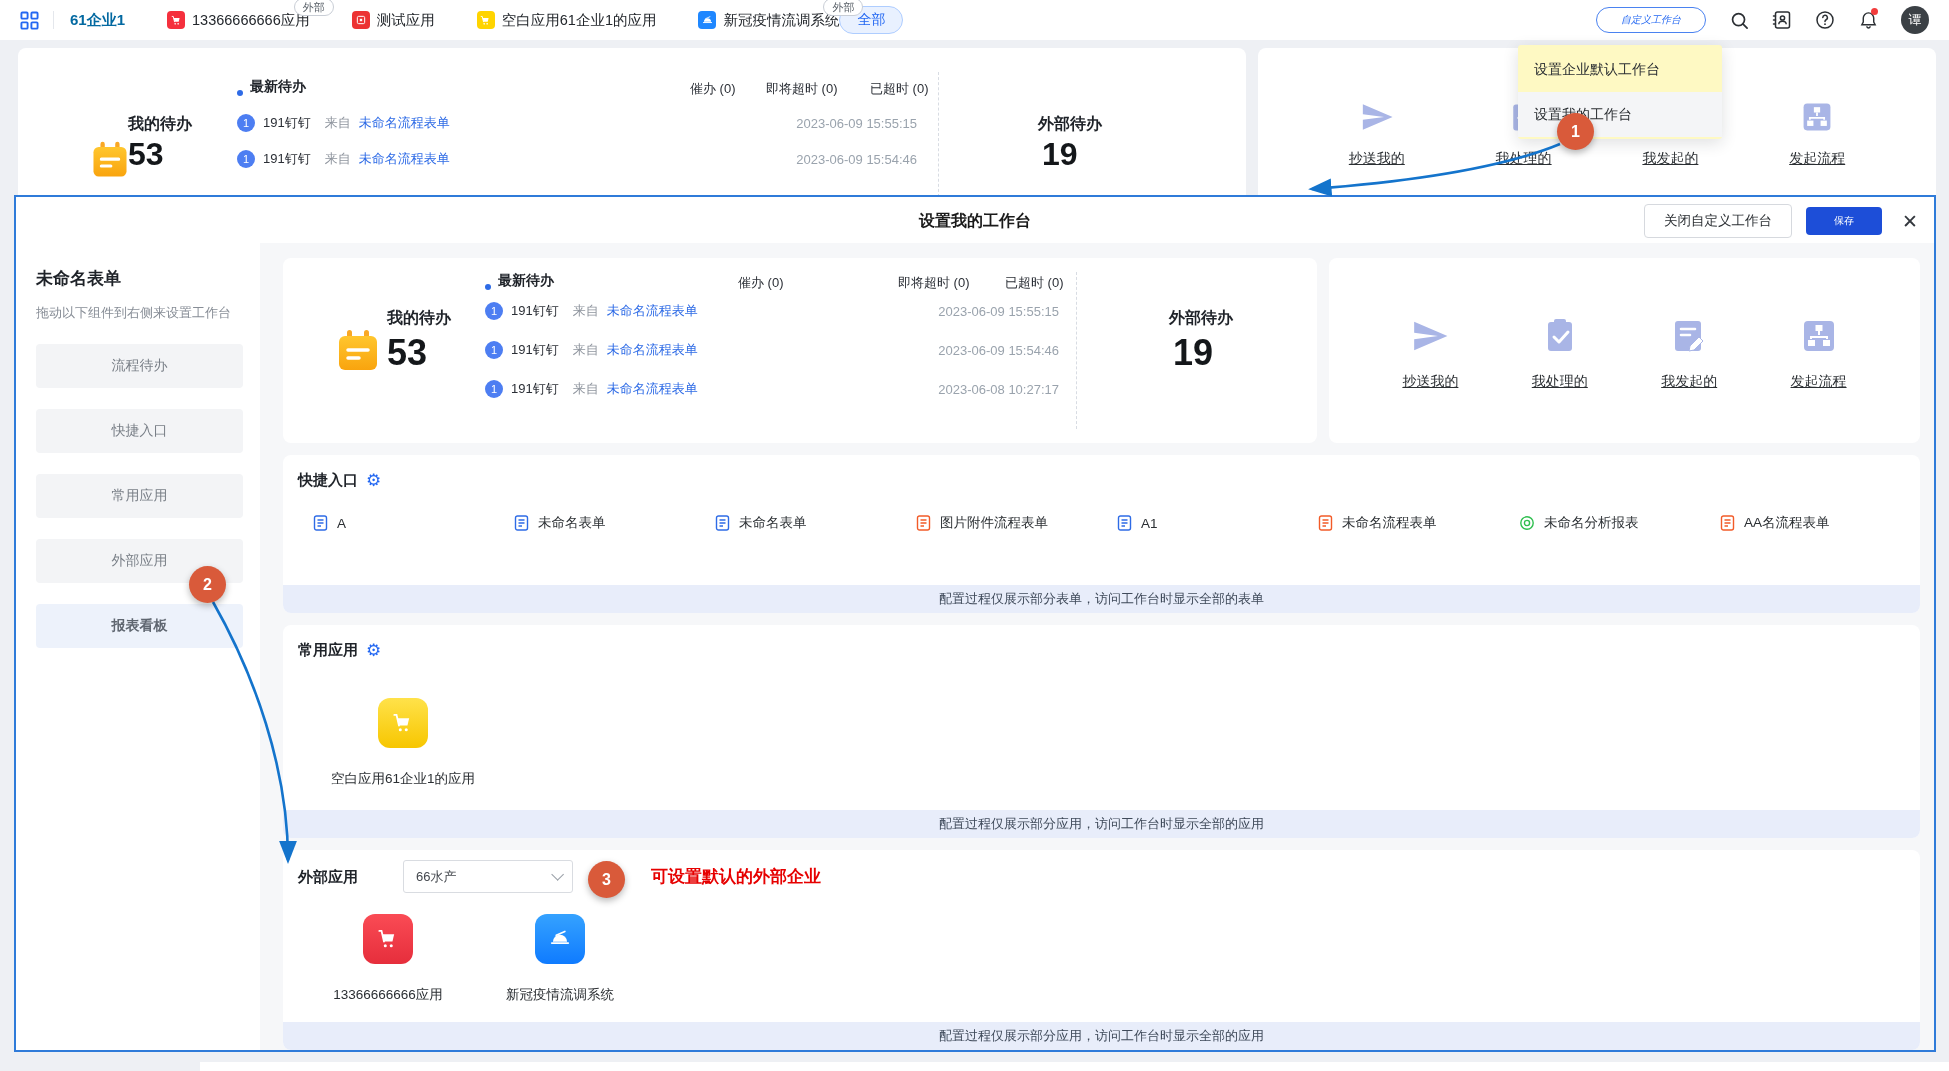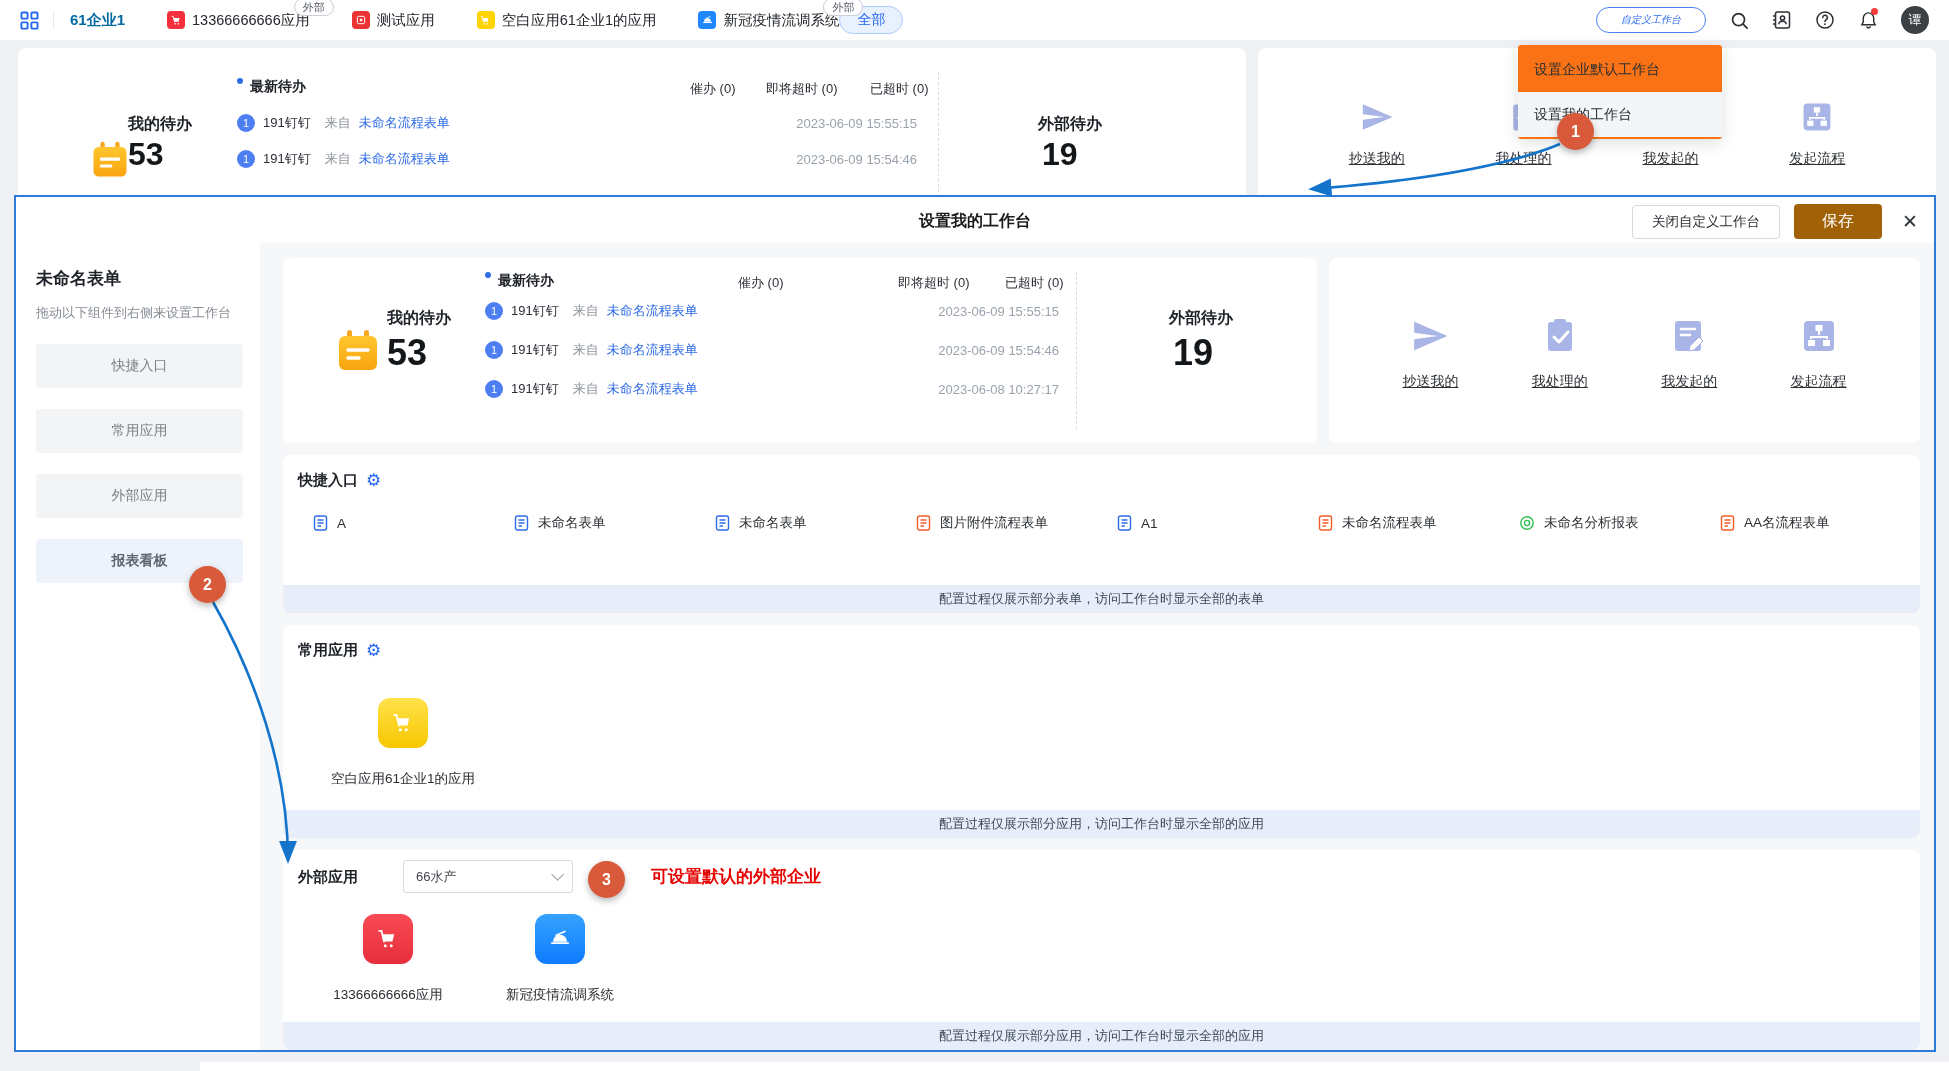--- a/index.html
+++ b/index.html
@@ -27,49 +27,49 @@
   .bell-dot { position:absolute; top:-2px; right:0; width:7px; height:7px; border-radius:50%; background:#f23c3c; }
   .avatar { width:28px; height:28px; border-radius:50%; background:#3b4045; color:#fff; font-size:13px; display:flex; align-items:center; justify-content:center; cursor:pointer; }
 
   
   .bg-card { position:absolute; background:#fff; border-radius:8px; z-index:1; }
   .bg-left { left:18px; top:48px; width:1228px; height:160px; }
   .bg-right { left:1258px; top:48px; width:678px; height:160px; display:flex; justify-content:space-evenly; padding-top:52px; }
 
   .todo-title { font-size:16px; font-weight:bold; color:#1f2329; }
   .todo-count { font-weight:bold; color:#14171a; }
-  .latest-head { display:flex; align-items:flex-start; gap:7px; font-size:14px; font-weight:bold; color:#1f2329; }
+  .latest-head { display:flex; align-items:flex-end; gap:7px; font-size:14px; font-weight:bold; color:#1f2329; }
   .blue-dot { width:6px; height:6px; border-radius:50%; background:#2e6be6; }
   .counter { position:absolute; font-size:13px; color:#2b2f36; white-space:nowrap; }
   .lrow { position:absolute; display:flex; align-items:center; gap:8px; font-size:13px; white-space:nowrap; }
   .num-badge { width:18px; height:18px; border-radius:50%; background:#4d7ef2; color:#fff; font-size:11px; display:flex; align-items:center; justify-content:center; flex:none; }
   .lname { color:#2b2f36; margin-right:6px; }
   .lfrom { color:#8f959e; }
   .llink { color:#2e6be6; cursor:pointer; }
   .tstamp { position:absolute; width:150px; text-align:right; font-size:13px; color:#9aa3ad; white-space:nowrap; }
   .dash-div { position:absolute; border-left:1px dashed #d8dce3; }
   .sc-group { display:flex; flex-direction:column; align-items:center; cursor:pointer; }
   .sc-label { margin-top:16px; font-size:14px; color:#2b2f33;text-decoration:underline; }
 
   
-  .dropdown { position:absolute; left:1518px; top:45px; width:204px; background:#f97316; border-radius:3px; box-shadow:0 4px 16px rgba(31,35,41,.14); z-index:40; padding:2px 0; }
+  .dropdown { position:absolute; left:1518px; top:45px; width:204px; background:#fef9c3; border-radius:3px; box-shadow:0 4px 16px rgba(31,35,41,.14); z-index:40; padding:2px 0; }
   .dd-item { height:45px; display:flex; align-items:center; padding-left:16px; font-size:14px; color:#2b2f33; cursor:pointer; }
   .dd-item.hl { background:#f4f5f7; }
 
   
   .step { position:absolute; width:37px; height:37px; border-radius:50%; background:#d95a3a; color:#fff; font-size:16px; font-weight:bold; display:flex; align-items:center; justify-content:center; z-index:55; box-shadow:0 3px 7px rgba(0,0,0,.28); }
   .arrows { position:absolute; left:0; top:0; z-index:50; pointer-events:none; }
 
   
   .modal { position:absolute; left:14px; top:195px; width:1922px; height:857px; background:#fff; border:2px solid #2f7bd9; z-index:20; display:flex; flex-direction:column; }
   .m-header { position:relative; height:46px; flex:none; background:#fff; }
   .m-title { position:absolute; left:0; right:0; top:14px; text-align:center; font-size:16px; font-weight:bold; color:#1a1a1a; }
   .m-actions { position:absolute; right:16px; top:7px; display:flex; align-items:center; }
   .btn-ghost { padding:7px 19px; border:1px solid #d6d9de; border-radius:4px; background:#fff; font-size:13.5px; color:#2b2f33; cursor:pointer; white-space:nowrap; }
-  .btn-primary { margin-left:14px; padding:7px 28px; border:none; border-radius:4px; background:#a16207; color:#fff; font-size:16px; cursor:pointer; }
+  .btn-primary { margin-left:14px; padding:7px 28px; border:none; border-radius:4px; background:#1d4ed8; color:#fff; font-size:10px; cursor:pointer; }
   .m-close { margin-left:20px; font-size:19px; color:#33373d; cursor:pointer; line-height:1; }
   .m-body { flex:1; display:flex; min-height:0; }
 
   
   .m-side { width:244px; flex:none; background:#fff; padding:24px 17px 0 20px; }
   .side-title { font-size:17px; font-weight:bold; color:#1f2329; }
   .side-desc { margin-top:13px; font-size:13px; color:#878d96; line-height:1.55; }
   .side-pill { height:44px; margin-top:21px; background:#f3f4f6; border-radius:4px; display:flex; align-items:center; justify-content:center; font-size:14px; color:#797f87; cursor:grab; }
   .side-pill.alt { background:#edf2fb; color:#5f6670;font-weight:bold; }
   .side-pill:first-of-type { margin-top:30px; }
@@ -304,20 +304,21 @@
         <button class="btn-ghost">关闭自定义工作台</button>
         <button class="btn-primary">保存</button>
         <span class="m-close">✕</span>
       </div>
     </div>
     <div class="m-body">
 
       <aside class="m-side">
         <div class="side-title">未命名表单</div>
         <div class="side-desc">拖动以下组件到右侧来设置工作台</div>
+        <div class="side-pill">流程待办</div>
         <div class="side-pill">快捷入口</div>
         <div class="side-pill">常用应用</div>
         <div class="side-pill">外部应用</div>
         <div class="side-pill alt">报表看板</div>
       </aside>
 
       <div class="m-content">
 
         <div class="prev-row">
           <div class="card prev-left">

